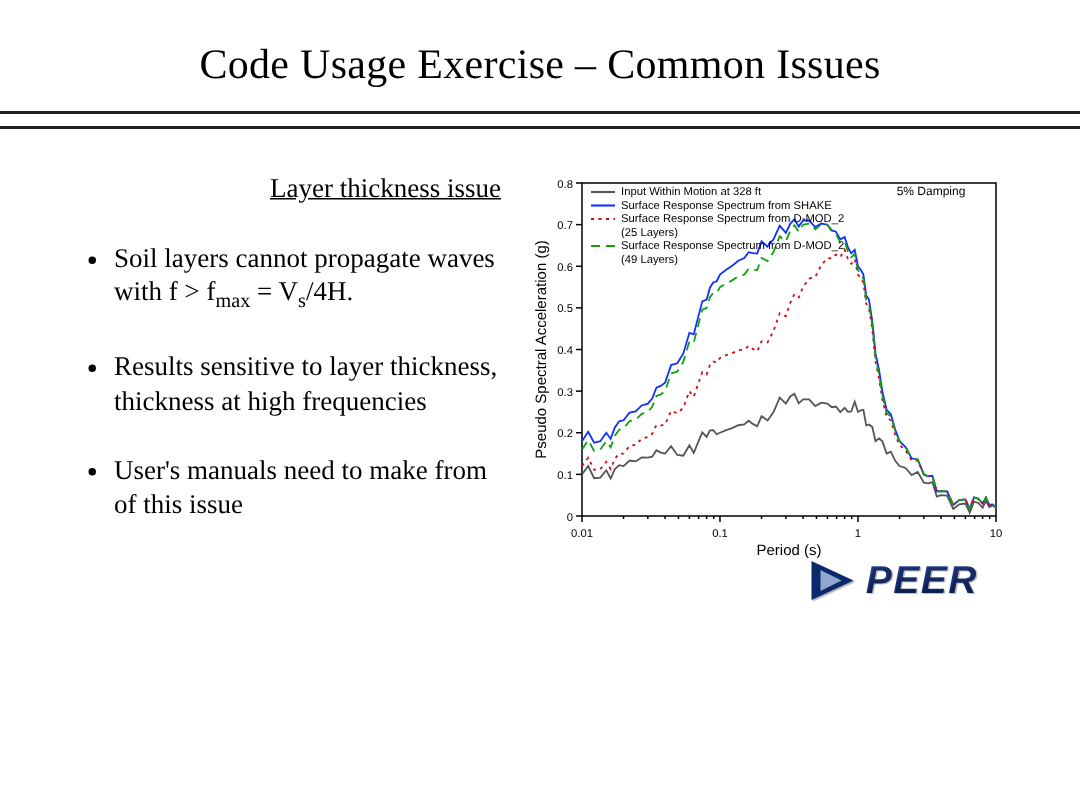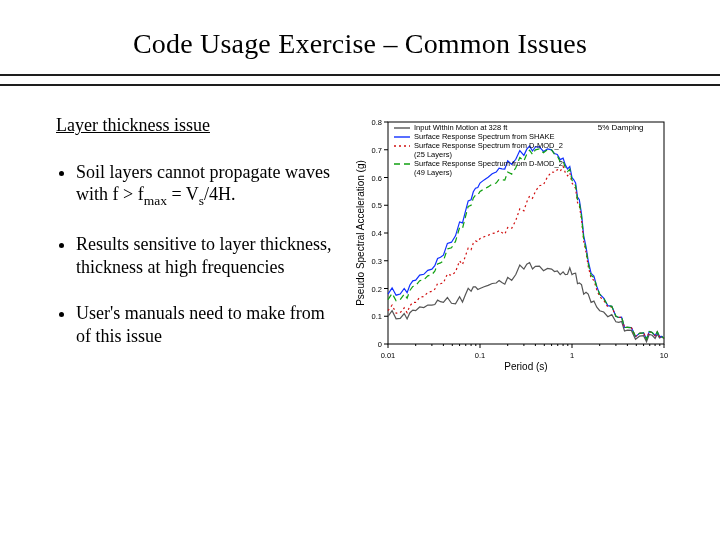--- a/index.html
+++ b/index.html
@@ -39,20 +39,21 @@
     padding: 28px 48px 0 56px;
     gap: 18px;
   }
   .left {
     width: 285px;
     font-size: 18px;
     line-height: 1.25;
   }
   .subhead {
     text-decoration: underline;
+    text-align: right;
   }
   ul.bullets {
     list-style: disc;
     margin: 4px 0 0 0;
     padding-left: 20px;
   }
   ul.bullets li {
     margin-bottom: 4px;
     margin-top: 24px;
   }
@@ -213,13 +214,17 @@
             <text x="62" y="43" class="legend-text">(25 Layers)</text>
             <line x1="42" y1="50" x2="58" y2="50" stroke="#10a010" stroke-width="1.4" stroke-dasharray="6 4"></line>
             <text x="62" y="52" class="legend-text">Surface Response Spectrum from D-MOD_2</text>
             <text x="62" y="61" class="legend-text">(49 Layers)</text>
             <text x="291.58991503529523" y="16.324999999999996" text-anchor="end" class="ann-text">5% Damping</text>
           </svg>
       </div>
     </div>
   </div>
 
+  <div class="peer-logo">
+    <div class="peer-tri"></div>
+    <div class="peer-word">PEER</div>
+  </div>
 </div>
 
 </body></html>

